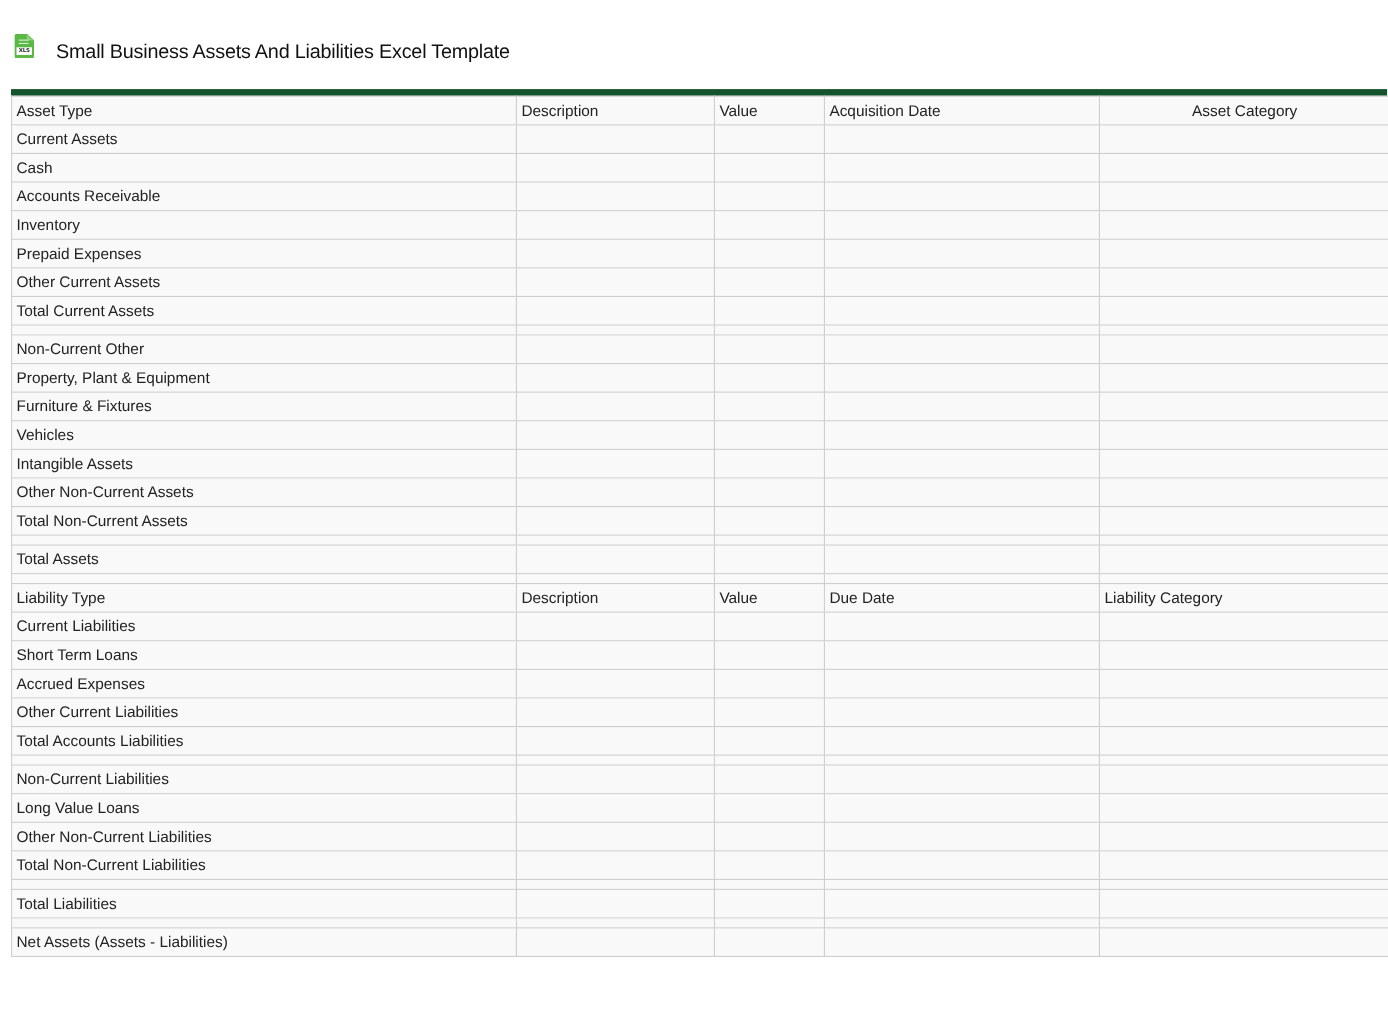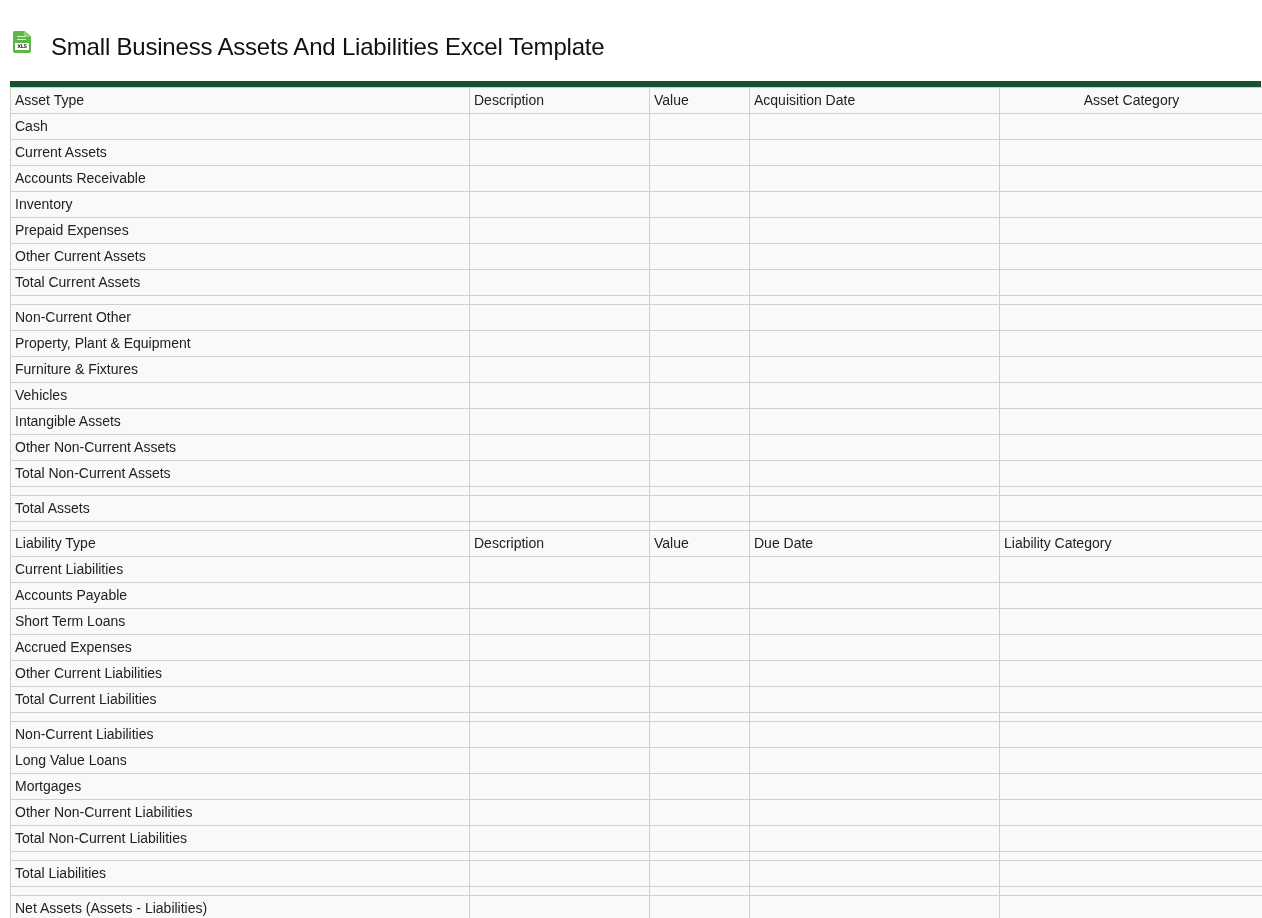--- a/index.html
+++ b/index.html
@@ -3,21 +3,21 @@
   <meta charset="utf-8">
   <style>
     html, body { margin:0; padding:0; background:#ffffff; }
     body { width:1262px; height:918px; overflow:hidden; font-family:"Liberation Sans", sans-serif; color:#222; position:relative; }
     .header { position:absolute; left:12px; top:30px; height:34px; display:flex; align-items:center; }
     .xls-icon { width:20px; height:24px; position:relative; margin-right:19px; top:-4px; }
     .xls-icon .doc { position:absolute; left:1px; top:0; width:18px; height:22px; background:#5cb845; border-radius:2px; clip-path:polygon(0 0, 65% 0, 100% 25%, 100% 100%, 0 100%); }
     .xls-icon .fold { position:absolute; left:12px; top:0; width:7px; height:6px; background:#8fd07a; clip-path:polygon(0 0, 100% 100%, 0 100%); }
     .xls-icon .line { position:absolute; left:5px; width:9px; height:1px; background:#d8f0cf; }
     .xls-icon .label { position:absolute; left:3px; top:12px; width:14px; height:7px; background:#fff; font-size:5px; line-height:7px; text-align:center; font-weight:bold; color:#333; font-family:"DejaVu Sans", sans-serif; letter-spacing:-0.3px; }
-    .title { font-size:24px; color:#111; font-family:"Liberation Sans", sans-serif; font-weight:normal; margin:0; letter-spacing:-0.2px; }
+    .title { font-size:18px; color:#111; font-family:"Liberation Sans", sans-serif; font-weight:normal; margin:0; letter-spacing:-0.2px; }
     .sheet { position:absolute; left:10px; top:81px; width:1251px; border-top:6px solid #14532d; border-collapse:collapse; }
     table { border-collapse:collapse; width:1251px; table-layout:fixed; }
     td { border:1px solid #cfcfcf; background:#f9f9f9; font-size:14px; padding:0 4px; height:25px; line-height:25px; white-space:nowrap; overflow:hidden; color:#222; }
     tr.spacer td { height:8px; line-height:8px; padding:0; }
     td.c1 { width:450px; } td.c2 { width:171px; } td.c3 { width:91px; } td.c4 { width:241px; } td.c5 { width:255px;text-align:center; }
   </style>
 </head>
 <body>
 
 <div class="header">
@@ -37,28 +37,28 @@
 
       <tr>
         <td class="c1">Asset Type</td>
         <td class="c2">Description</td>
         <td class="c3">Value</td>
         <td class="c4">Acquisition Date</td>
         <td class="c5">Asset Category</td>
       </tr>
 
       <tr>
+          <td>Current Assets</td>
+          <td></td>
+          <td></td>
+          <td></td>
+          <td></td>
+        </tr>
+      <tr>
           <td>Cash</td>
-          <td></td>
-          <td></td>
-          <td></td>
-          <td></td>
-        </tr>
-      <tr>
-          <td>Current Assets</td>
           <td></td>
           <td></td>
           <td></td>
           <td></td>
         </tr>
       <tr>
           <td>Accounts Receivable</td>
           <td></td>
           <td></td>
           <td></td>
@@ -181,27 +181,20 @@
       </tr>
 
       <tr>
           <td>Current Liabilities</td>
           <td></td>
           <td></td>
           <td></td>
           <td></td>
         </tr>
       <tr>
-          <td>Accounts Payable</td>
-          <td></td>
-          <td></td>
-          <td></td>
-          <td></td>
-        </tr>
-      <tr>
           <td>Short Term Loans</td>
           <td></td>
           <td></td>
           <td></td>
           <td></td>
         </tr>
       <tr>
           <td>Accrued Expenses</td>
           <td></td>
           <td></td>
@@ -209,21 +202,21 @@
           <td></td>
         </tr>
       <tr>
           <td>Other Current Liabilities</td>
           <td></td>
           <td></td>
           <td></td>
           <td></td>
         </tr>
       <tr>
-          <td>Total Current Liabilities</td>
+          <td>Total Accounts Liabilities</td>
           <td></td>
           <td></td>
           <td></td>
           <td></td>
         </tr>
       <tr class="spacer">
           <td></td>
           <td></td>
           <td></td>
           <td></td>
@@ -232,27 +225,20 @@
 
       <tr>
           <td>Non-Current Liabilities</td>
           <td></td>
           <td></td>
           <td></td>
           <td></td>
         </tr>
       <tr>
           <td>Long Value Loans</td>
-          <td></td>
-          <td></td>
-          <td></td>
-          <td></td>
-        </tr>
-      <tr>
-          <td>Mortgages</td>
           <td></td>
           <td></td>
           <td></td>
           <td></td>
         </tr>
       <tr>
           <td>Other Non-Current Liabilities</td>
           <td></td>
           <td></td>
           <td></td>

